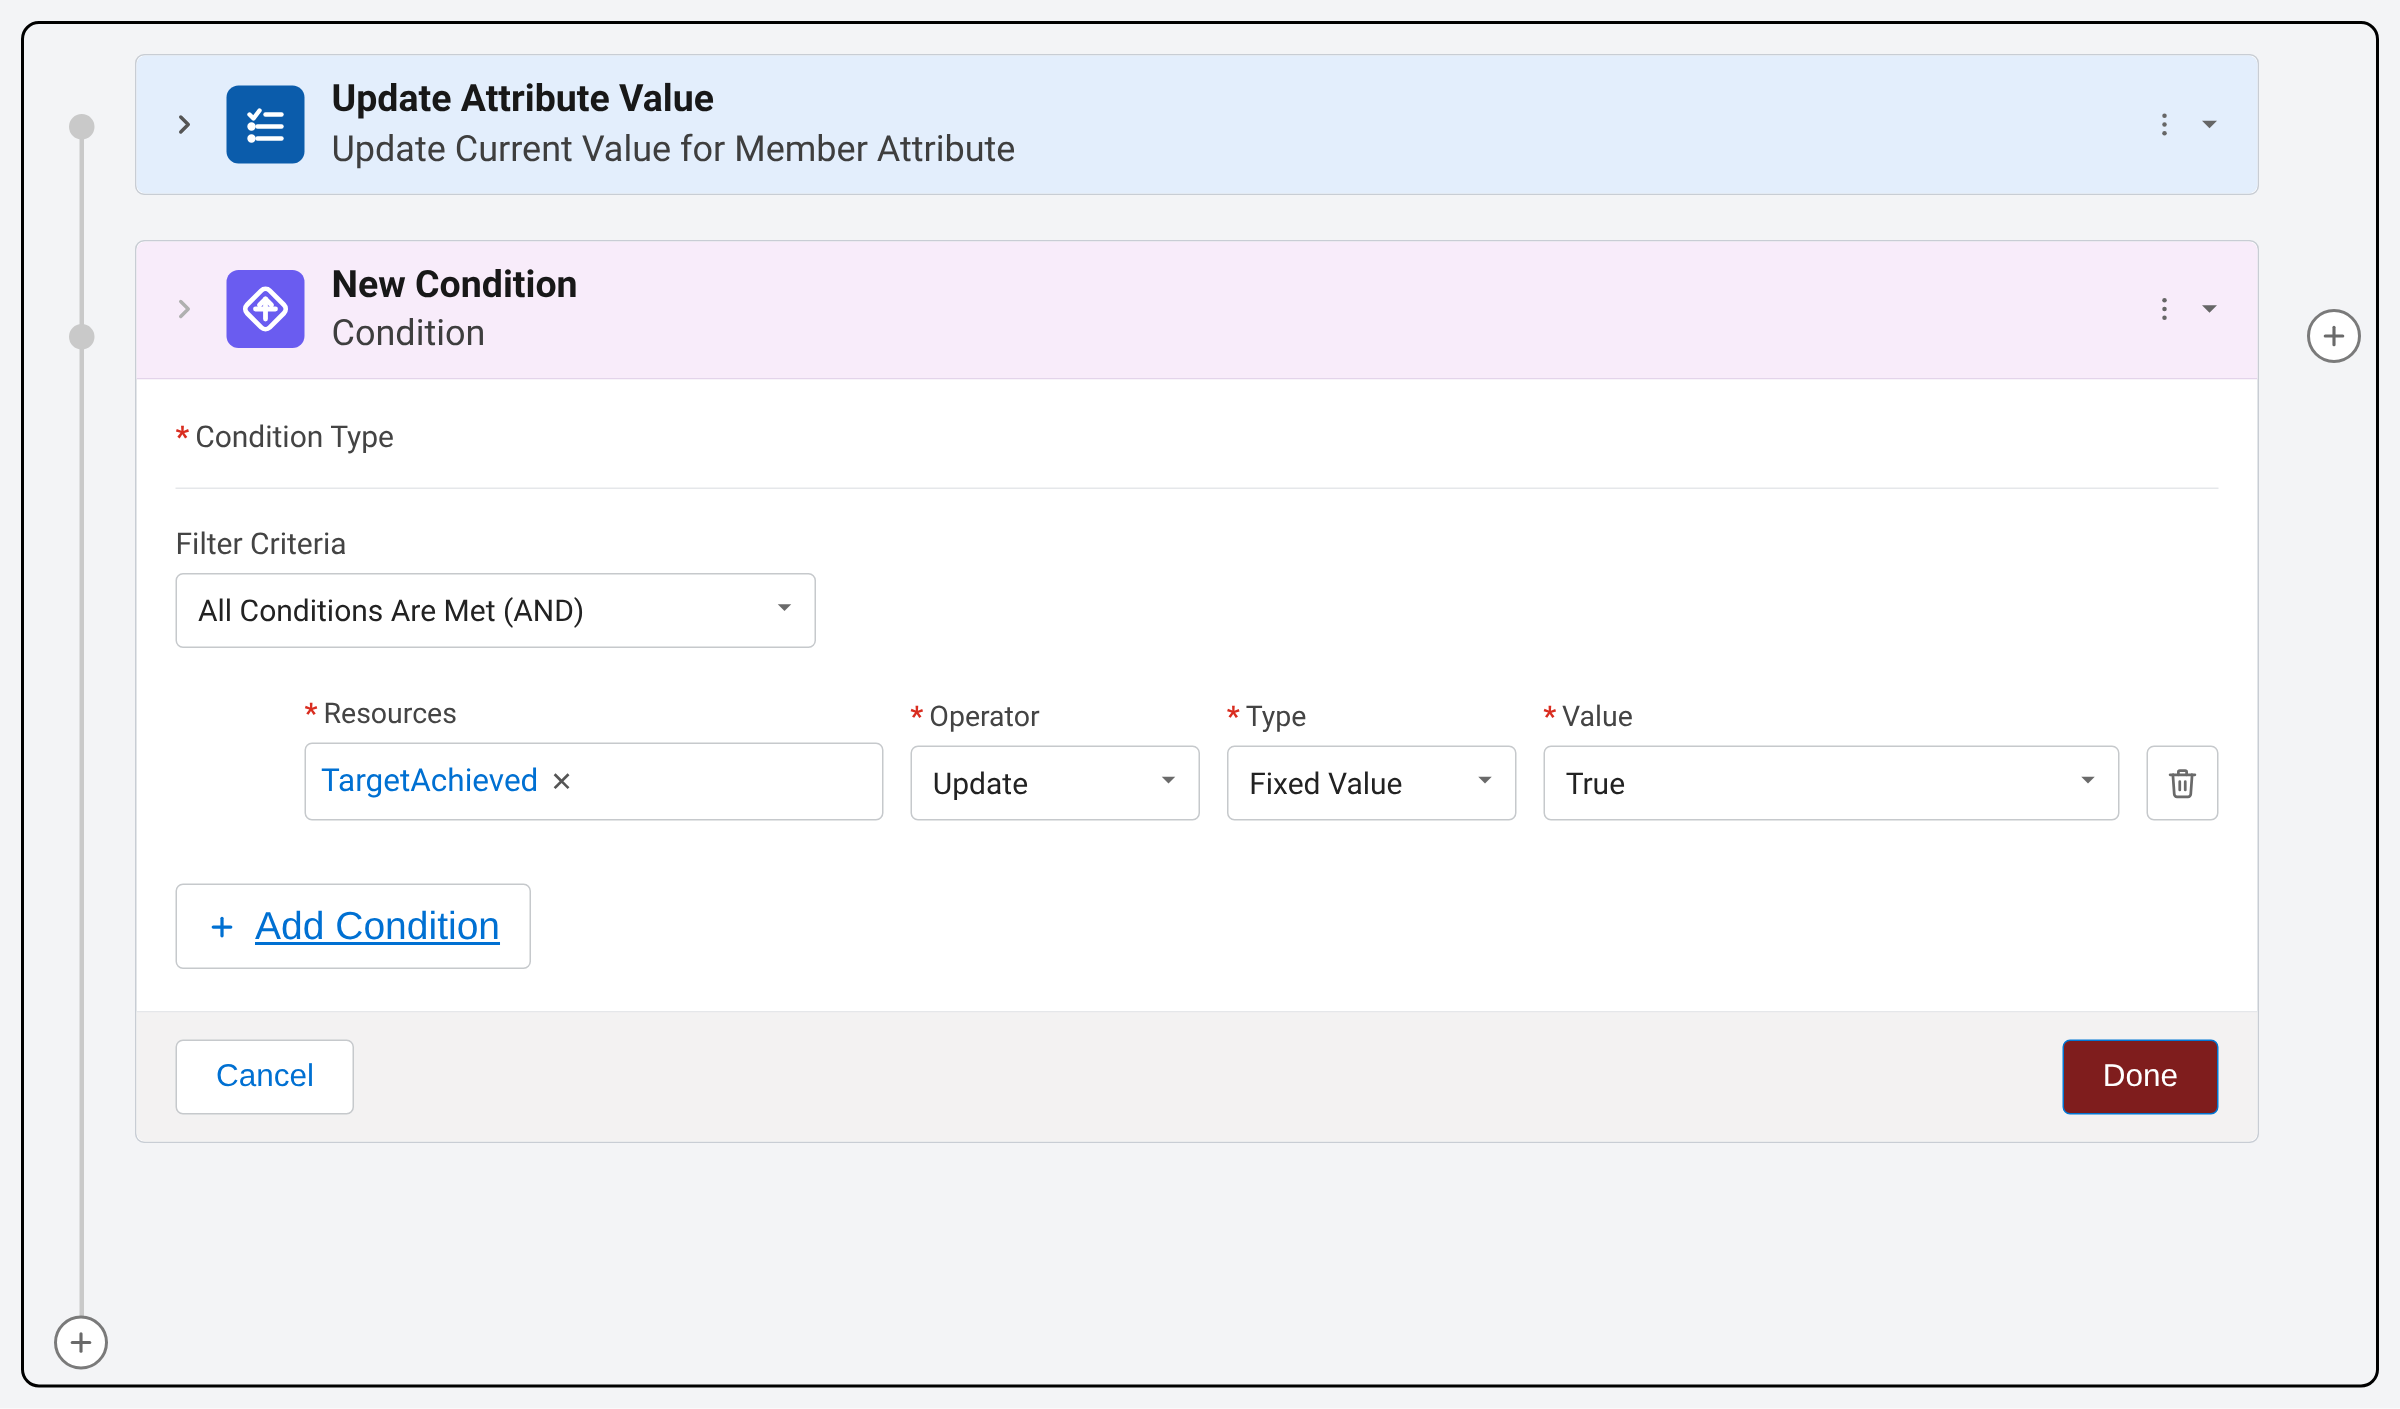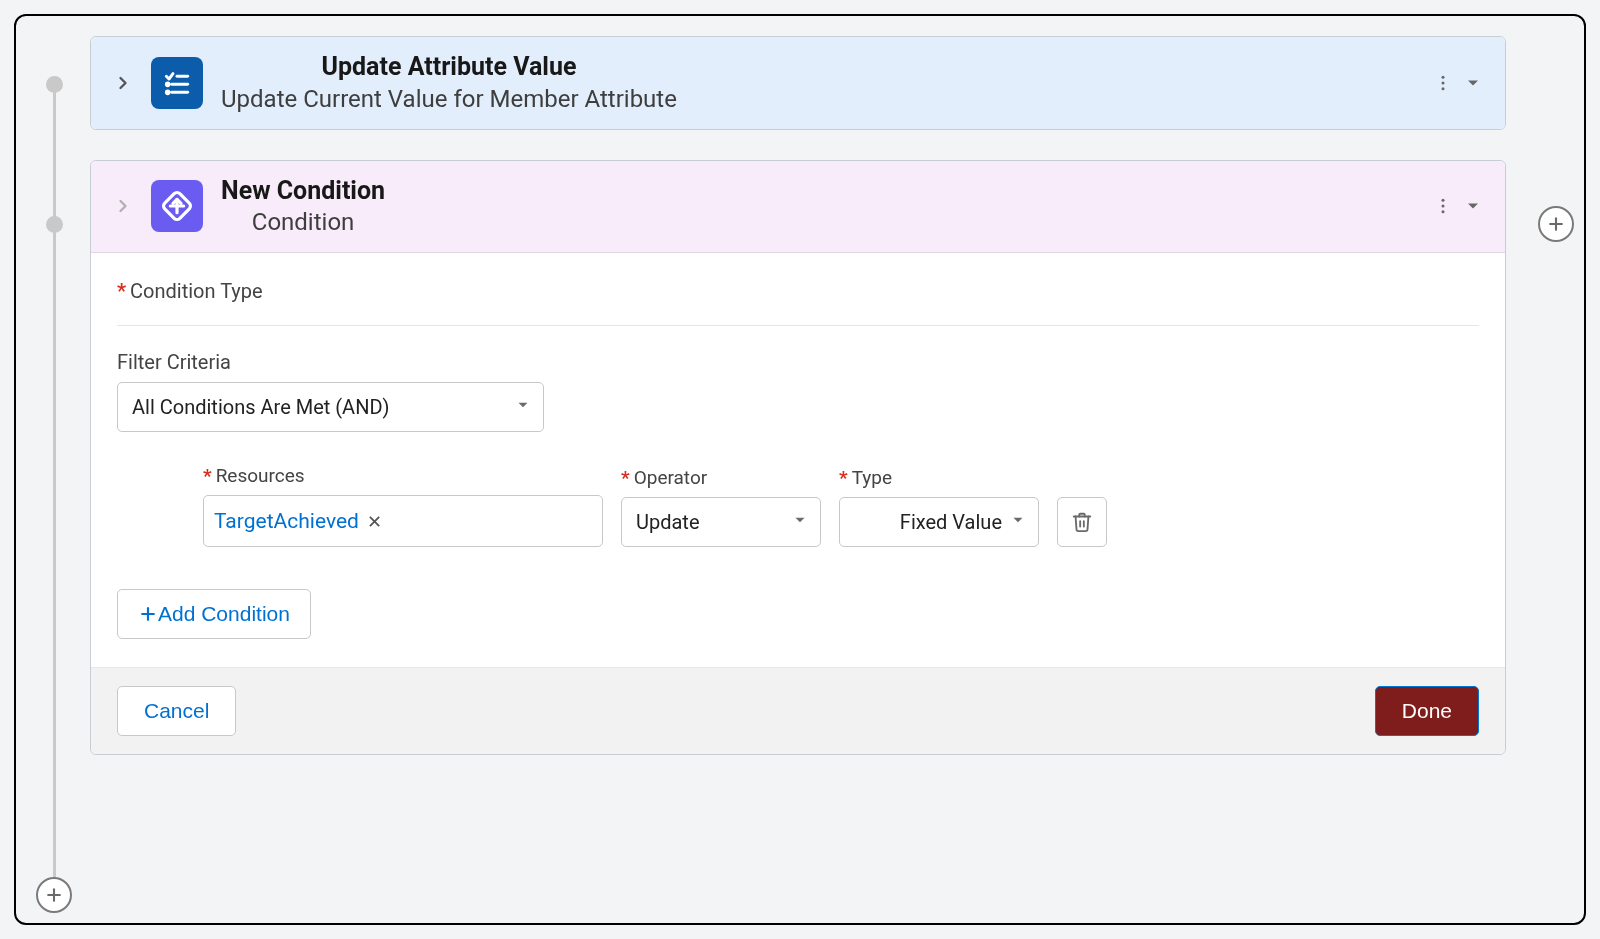--- a/index.html
+++ b/index.html
@@ -61,21 +61,20 @@
     border-radius: 6px;
     border: 1px solid #c8cdd4;
     margin-bottom: 30px;
     background:#fff;
   }
   .card-head {
     display:flex;
     align-items:center;
     padding: 16px 22px;
     gap: 18px;
-    text-align: center;
   }
   .card-head.blue { background:#e3eefc; border-radius:6px; }
   .card-head.pink { background:#f8ecfa; border-top-left-radius:6px; border-top-right-radius:6px; border-bottom:1px solid #e3d4ea; }
   .chev {
     width: 20px; height: 20px; display:flex; align-items:center; justify-content:center;
     color:#555;
     cursor:pointer;
   }
   .iconbox {
     width:52px; height:52px; border-radius:8px;
@@ -126,23 +125,24 @@
   .pill .x { color:#555; font-size:18px; cursor:pointer; }
   .dd { width:100%; padding-right:36px; }
   .trash-btn {
     width:50px; height:50px; border:1px solid #c6c9cc; border-radius:5px;
     background:#fff; color:#6a6a6a; display:flex; align-items:center; justify-content:center;
     cursor:pointer;
   }
   .add-cond {
     margin-top:42px;
     border:1px solid #c6c9cc; border-radius:5px;
-    background:#fff; padding:12px 20px; font-size:21px;
-    color:#0070d2; display:inline-flex; align-items:center; 
+    background:#fff; padding:12px 20px; font-size:26px;
+    color:#0070d2; display:inline-flex; align-items:center; gap:12px;
     cursor:pointer;
+    text-decoration:underline;
   }
   .card-footer {
     background:#f3f2f2; border-top:1px solid #e5e7ea;
     border-bottom-left-radius:6px; border-bottom-right-radius:6px;
     padding:18px 26px; display:flex; justify-content:space-between;
   }
   .btn {
     border-radius:5px; font-size:21px; padding:12px 26px; cursor:pointer;
     border:1px solid #c6c9cc; background:#fff; color:#0070d2;
   }
@@ -276,30 +276,41 @@
               <span class="caret-icon">
                 <svg viewBox="0 0 24 24" width="18" height="18" fill="currentColor">
                     <path d="M6 9l6 6 6-6z"></path>
                   </svg>
               </span>
             </div>
           </div>
 
           <div class="col type">
             <label class="label req">Type</label>
-            <div class="select-wrap" style="display:block;text-align:right;">
+            <div class="select-wrap" style="display:block;">
               <div class="select dd">Fixed Value</div>
               <span class="caret-icon">
                 <svg viewBox="0 0 24 24" width="18" height="18" fill="currentColor">
                     <path d="M6 9l6 6 6-6z"></path>
                   </svg>
               </span>
             </div>
           </div>
 
+          <div class="col value">
+            <label class="label req">Value</label>
+            <div class="select-wrap" style="display:block;">
+              <div class="select dd">True</div>
+              <span class="caret-icon">
+                <svg viewBox="0 0 24 24" width="18" height="18" fill="currentColor">
+                    <path d="M6 9l6 6 6-6z"></path>
+                  </svg>
+              </span>
+            </div>
+          </div>
 
           <button class="trash-btn">
             <svg viewBox="0 0 24 24" width="22" height="22" fill="none" stroke="currentColor" stroke-width="2" stroke-linecap="round" stroke-linejoin="round">
               <polyline points="3 6 5 6 21 6"></polyline>
                 <path d="M19 6l-1 14a2 2 0 0 1-2 2H8a2 2 0 0 1-2-2L5 6"></path>
                 <path d="M10 11v6"></path>
                 <path d="M14 11v6"></path>
                 <path d="M9 6V4a1 1 0 0 1 1-1h4a1 1 0 0 1 1 1v2"></path>
             </svg>
           </button>

